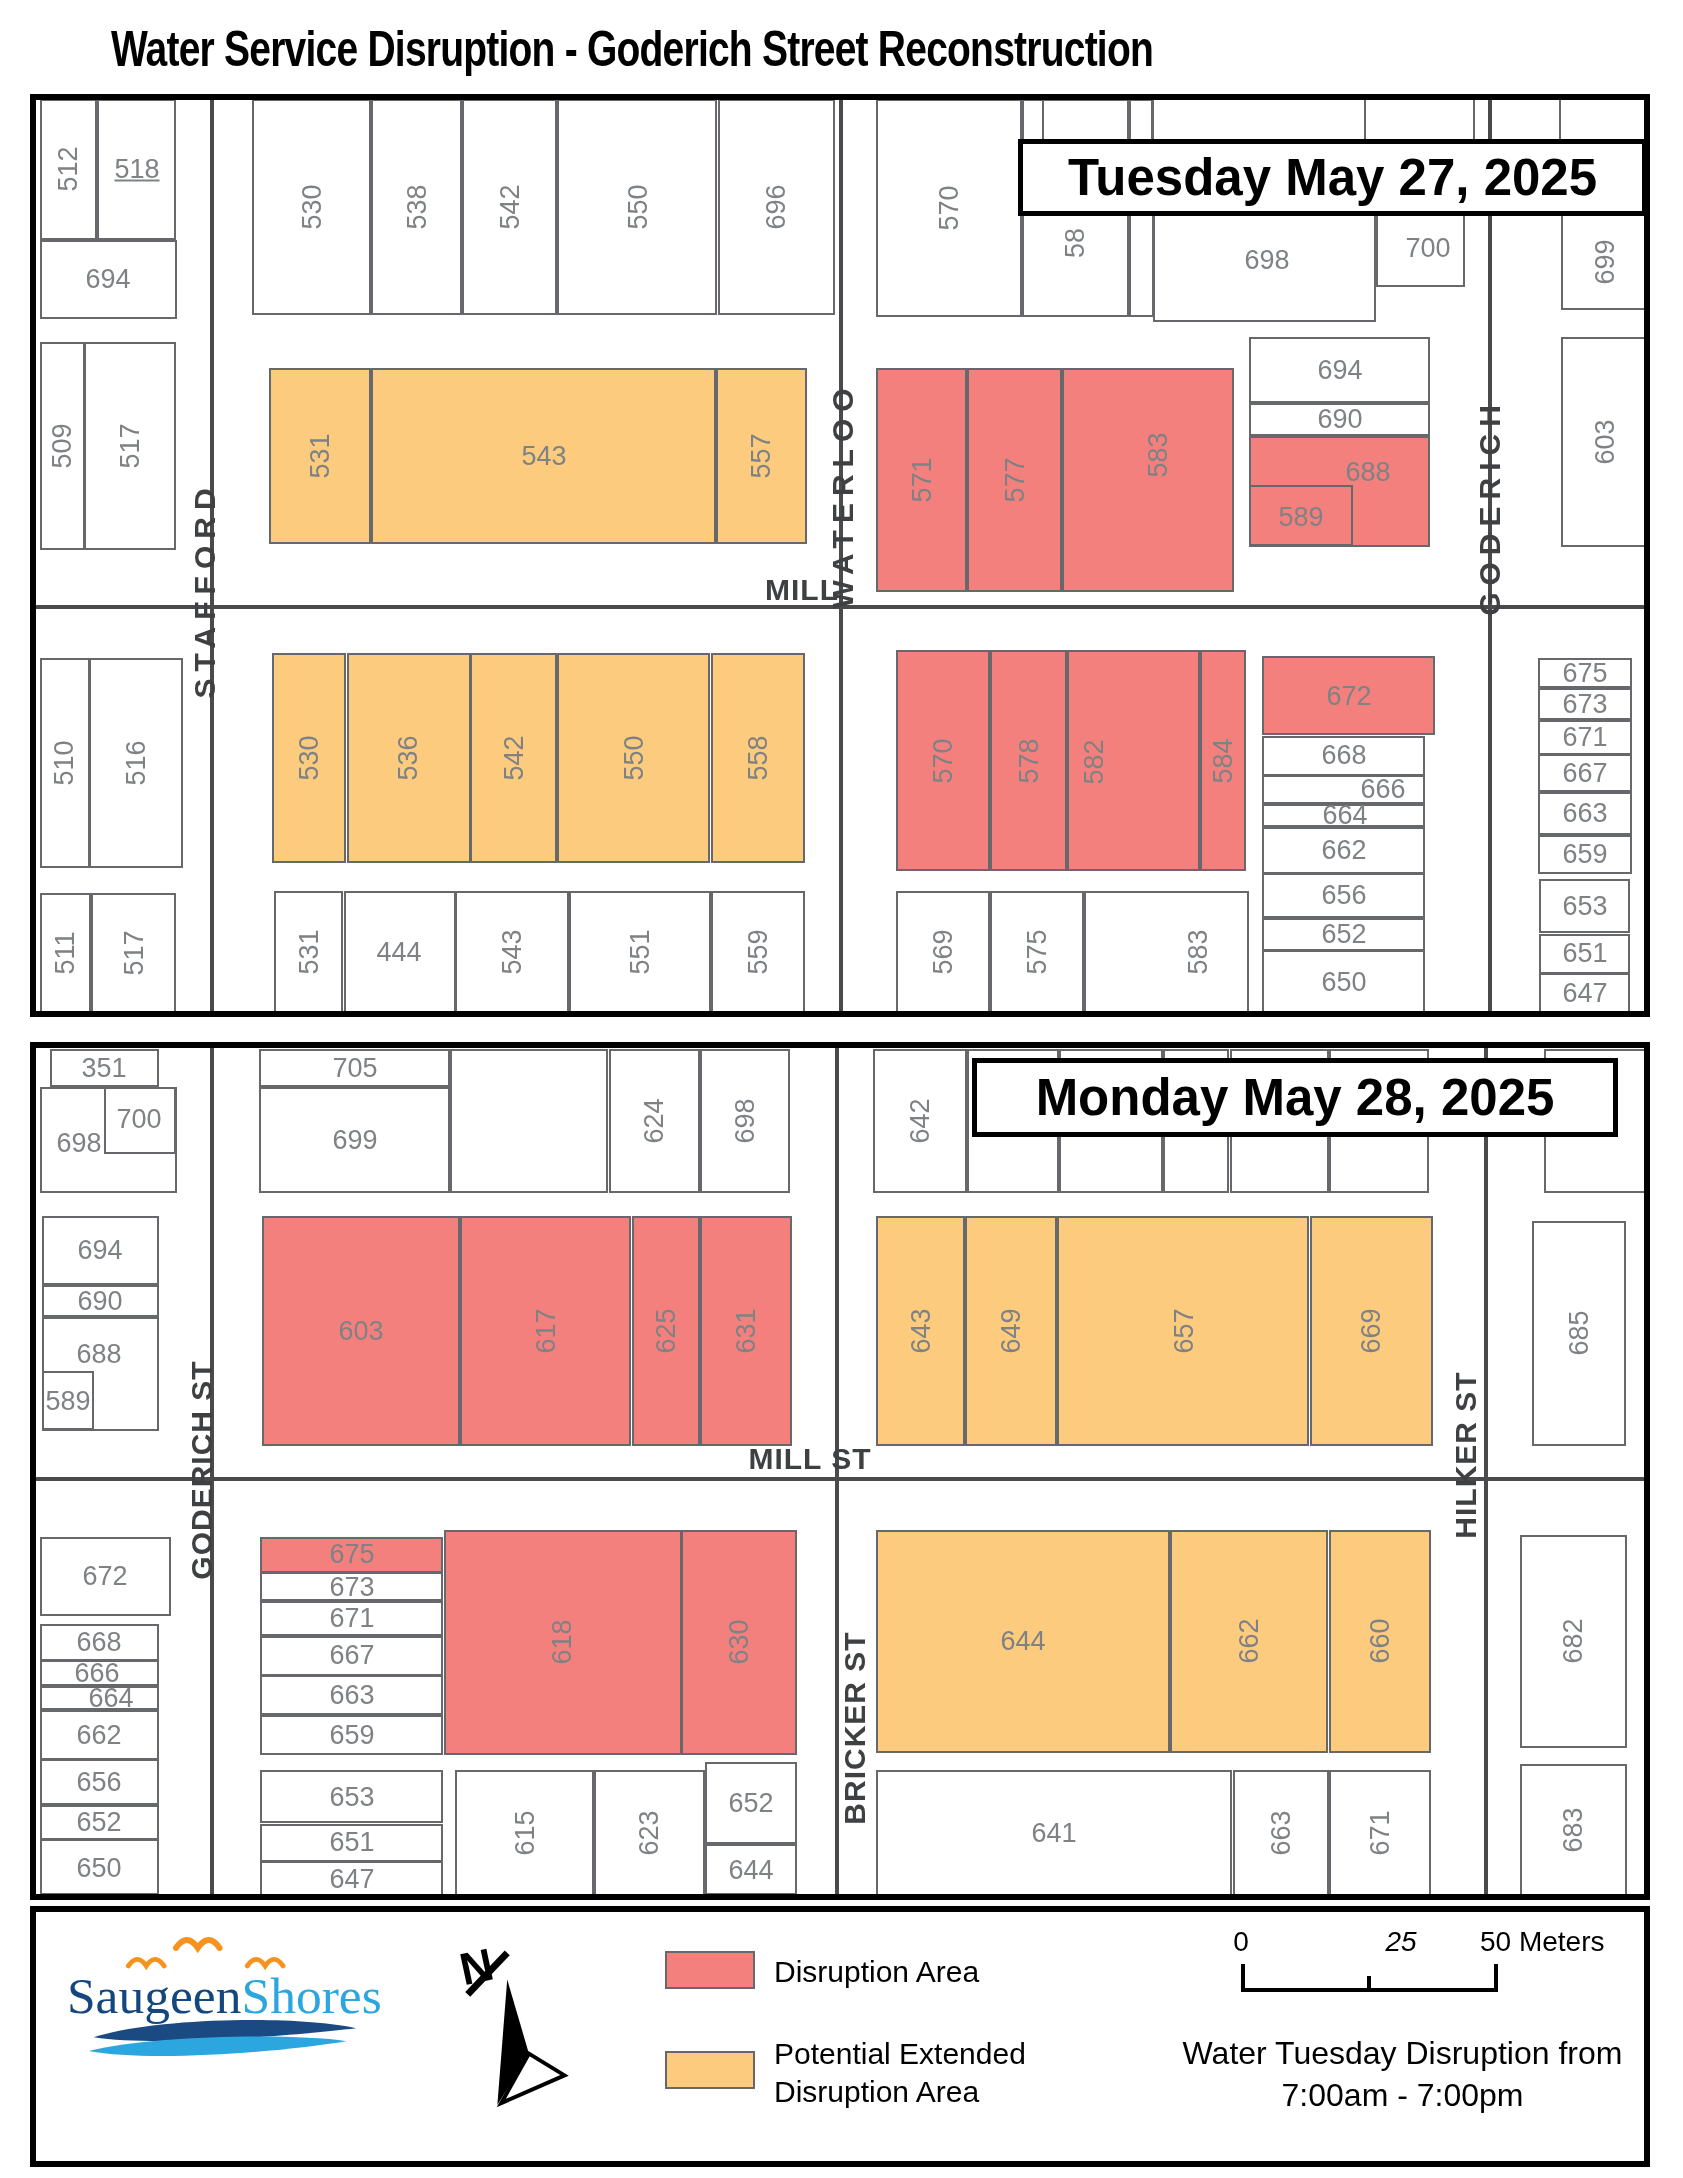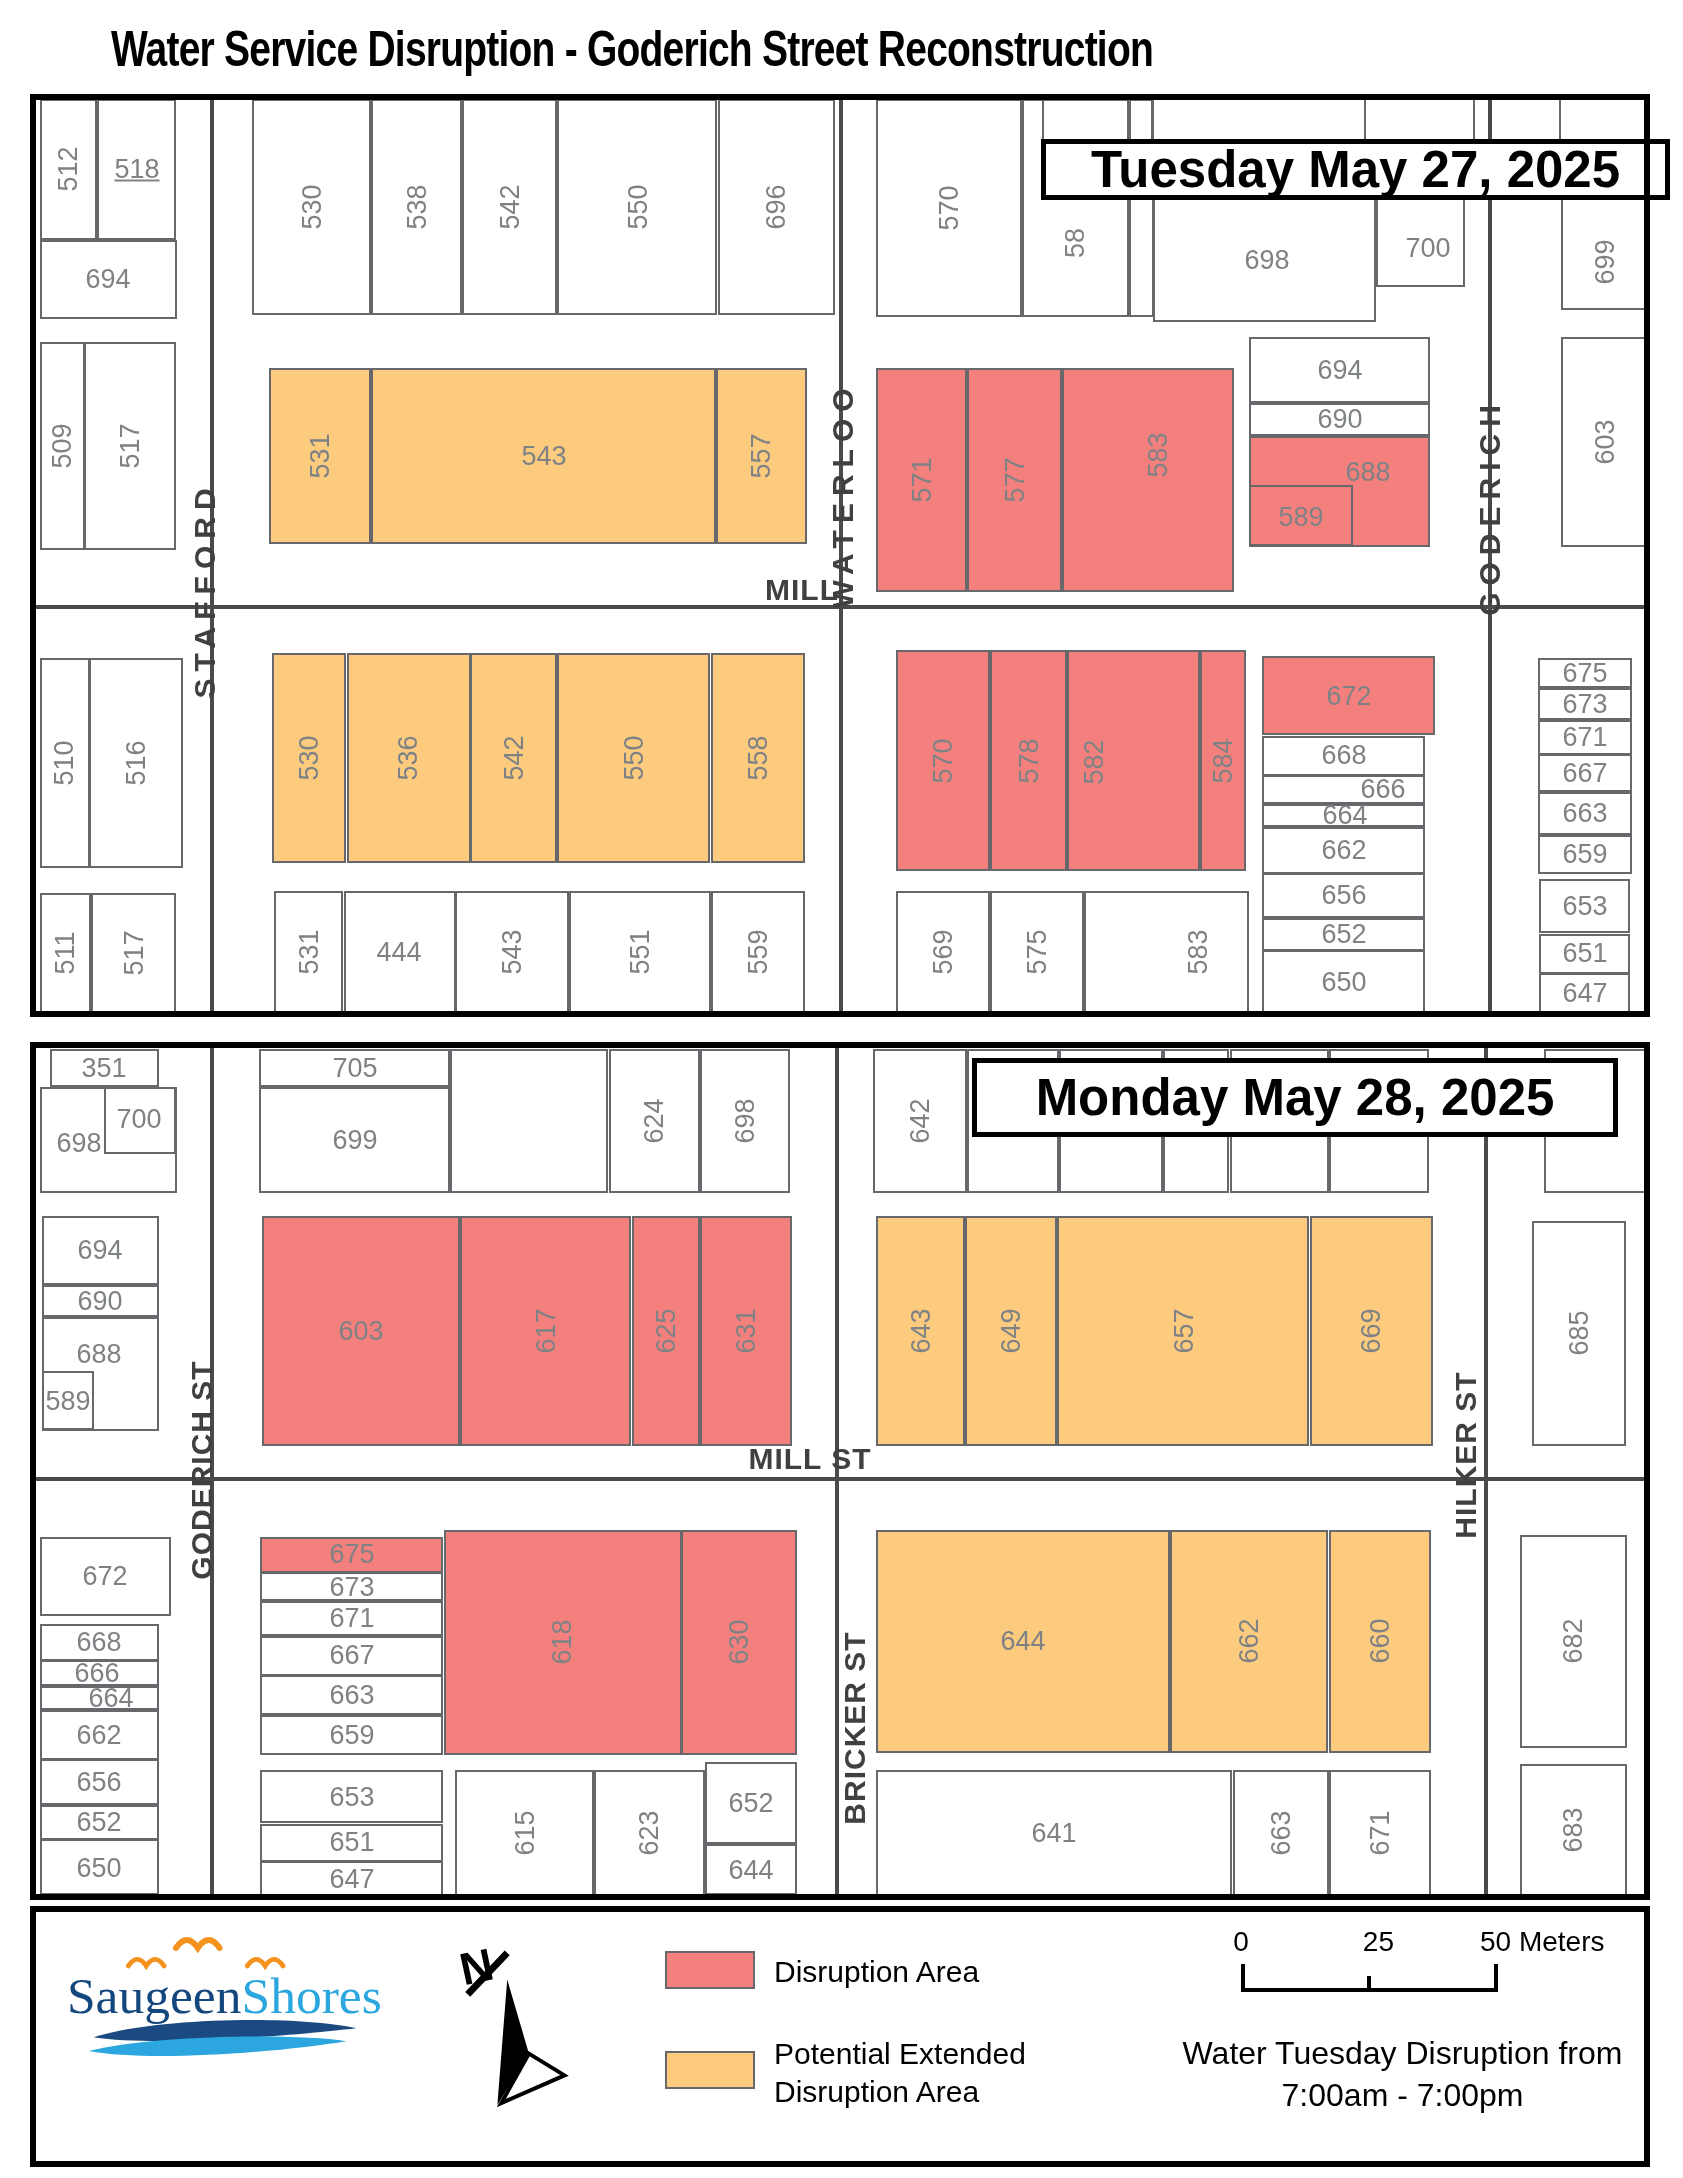--- a/index.html
+++ b/index.html
@@ -59,21 +59,21 @@
   <div class="swatch" style="left:665px;top:1951px;background:#F4807E;"></div>
   <div class="legend-label" style="left:774px;top:1955px;">Disruption Area</div>
 
   <div class="swatch" style="left:665px;top:2051px;background:#FCCB7E;"></div>
   <div class="legend-label" style="left:774px;top:2035px;line-height:38px;">
     <div>Potential Extended</div>
     <div>Disruption Area</div>
   </div>
 
   <div class="scale-txt" style="left:1226px;top:1926px;width:30px;text-align:center;">0</div>
-  <div class="scale-txt" style="left:1344px;top:1926px;width:50px;text-align:right;">25</div>
+  <div class="scale-txt" style="left:1376px;top:1926px;width:50px;text-align:center;font-style:italic;">25</div>
   <div class="scale-txt" style="left:1480px;top:1926px;">50 Meters</div>
   <div class="scale-el" style="left:1241px;top:1988px;width:257px;height:4px;"></div>
   <div class="scale-el" style="left:1241px;top:1964px;width:4px;height:28px;"></div>
   <div class="scale-el" style="left:1367px;top:1976px;width:4px;height:16px;"></div>
   <div class="scale-el" style="left:1494px;top:1964px;width:4px;height:28px;"></div>
 
   <div class="service-text">
     <div>Water Tuesday Disruption from</div>
     <div>7:00am - 7:00pm</div>
   </div>
@@ -214,21 +214,21 @@
     <div class="pstub" style="left: 1042px; top: 94px; width: 2px; height: 45px;"></div>
     <div class="pstub" style="left: 1129px; top: 94px; width: 2px; height: 45px;"></div>
     <div class="pstub" style="left: 1151px; top: 94px; width: 2px; height: 45px;"></div>
     <div class="pstub" style="left: 1364px; top: 94px; width: 2px; height: 45px;"></div>
     <div class="pstub" style="left: 1473px; top: 94px; width: 2px; height: 45px;"></div>
     <div class="pstub" style="left: 1559px; top: 94px; width: 2px; height: 45px;"></div>
     <div class="slabel rot sp" style="left: 205px; top: 590px;">STAFFORD</div>
     <div class="slabel rot sp" style="left: 843px; top: 495px;">WATERLOO</div>
     <div class="slabel rot sp" style="left: 1490px; top: 507px;">GODERICH</div>
     <div class="slabel" style="left: 802px; top: 590px;">MILL</div>
-    <div class="banner" style="left: 1018px; top: 139px; width: 629px; height: 61px; margin-left: 23px;">Tuesday May 27, 2025</div>
+    <div class="banner" style="left: 1018px; top: 139px; width: 629px; height: 77px;">Tuesday May 27, 2025</div>
     <div class="frame" style="left: 30px; top: 94px; width: 1620px; height: 923px;"></div>
     <div class="parcel" style="left: 50px; top: 1049px; width: 109px; height: 38px;"></div>
     <div class="plabel" style="left: 104px; top: 1068px;">351</div>
     <div class="parcel" style="left: 40px; top: 1087px; width: 137px; height: 106px;"></div>
     <div class="plabel" style="left: 79px; top: 1143px;">698</div>
     <div class="parcel" style="left: 104px; top: 1087px; width: 72px; height: 67px;"></div>
     <div class="plabel" style="left: 139px; top: 1119px;">700</div>
     <div class="parcel" style="left: 42px; top: 1216px; width: 117px; height: 69px;"></div>
     <div class="plabel" style="left: 100px; top: 1250px;">694</div>
     <div class="parcel" style="left: 42px; top: 1285px; width: 117px; height: 32px;"></div>

